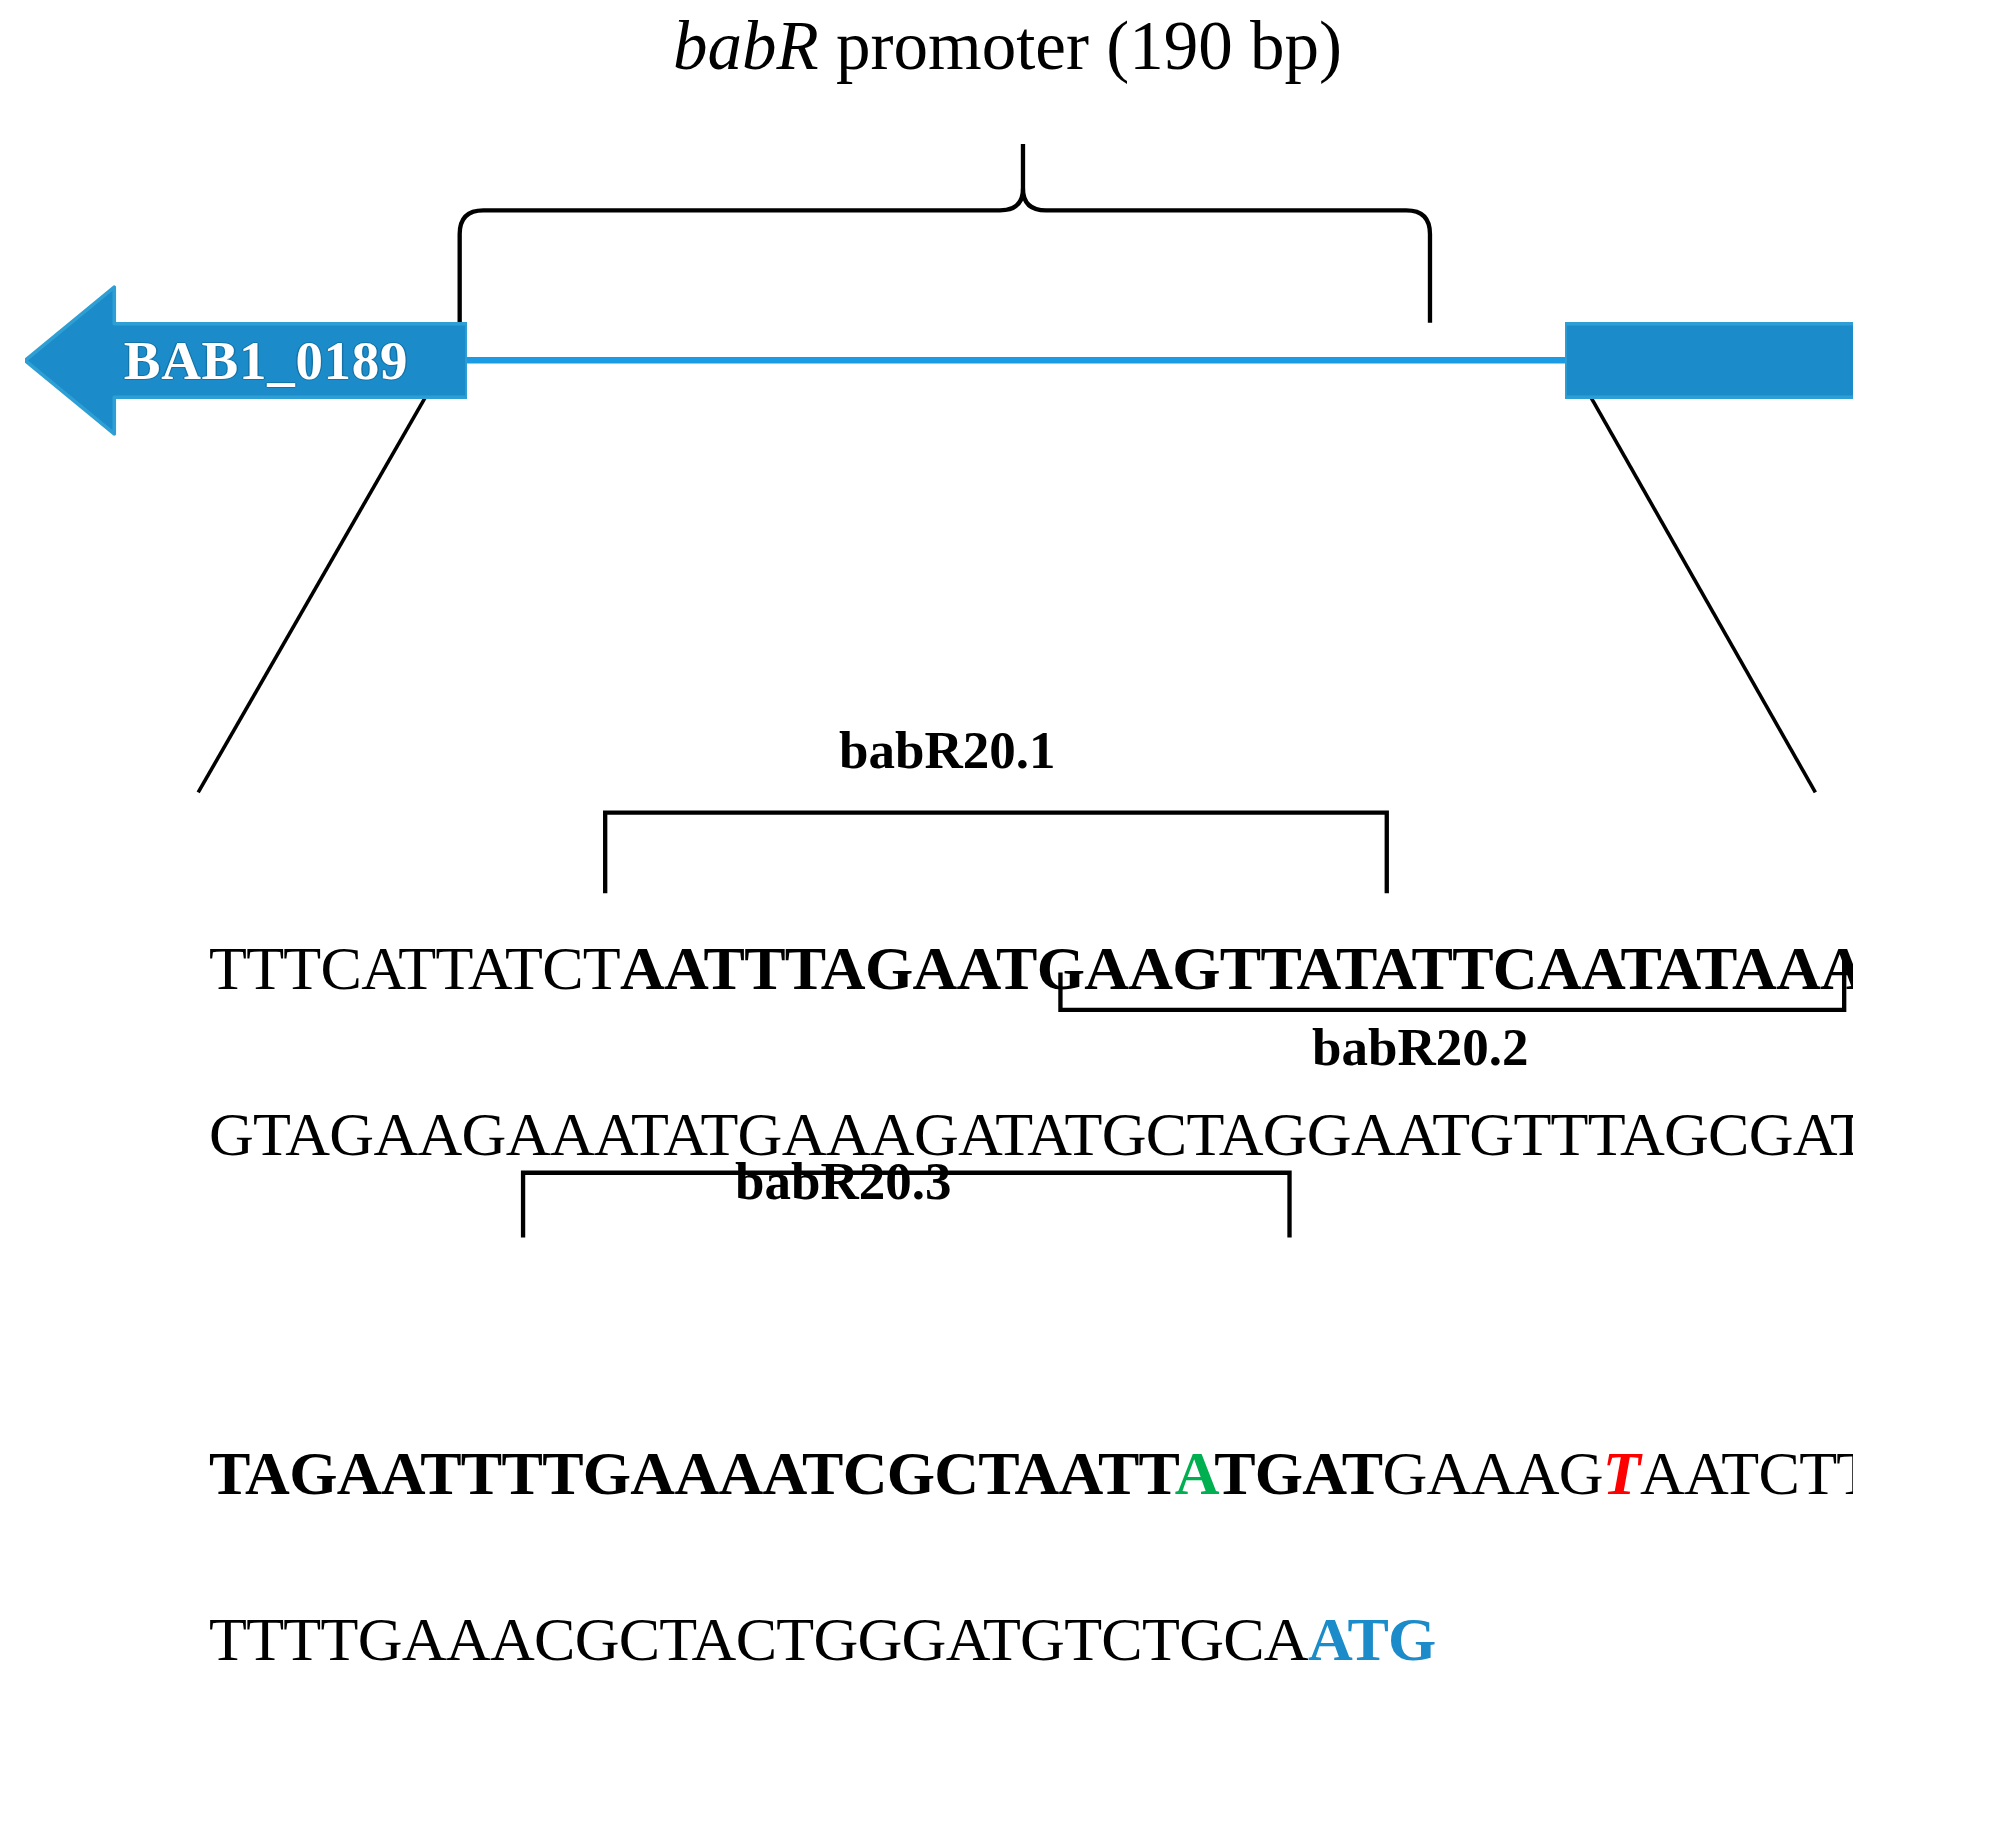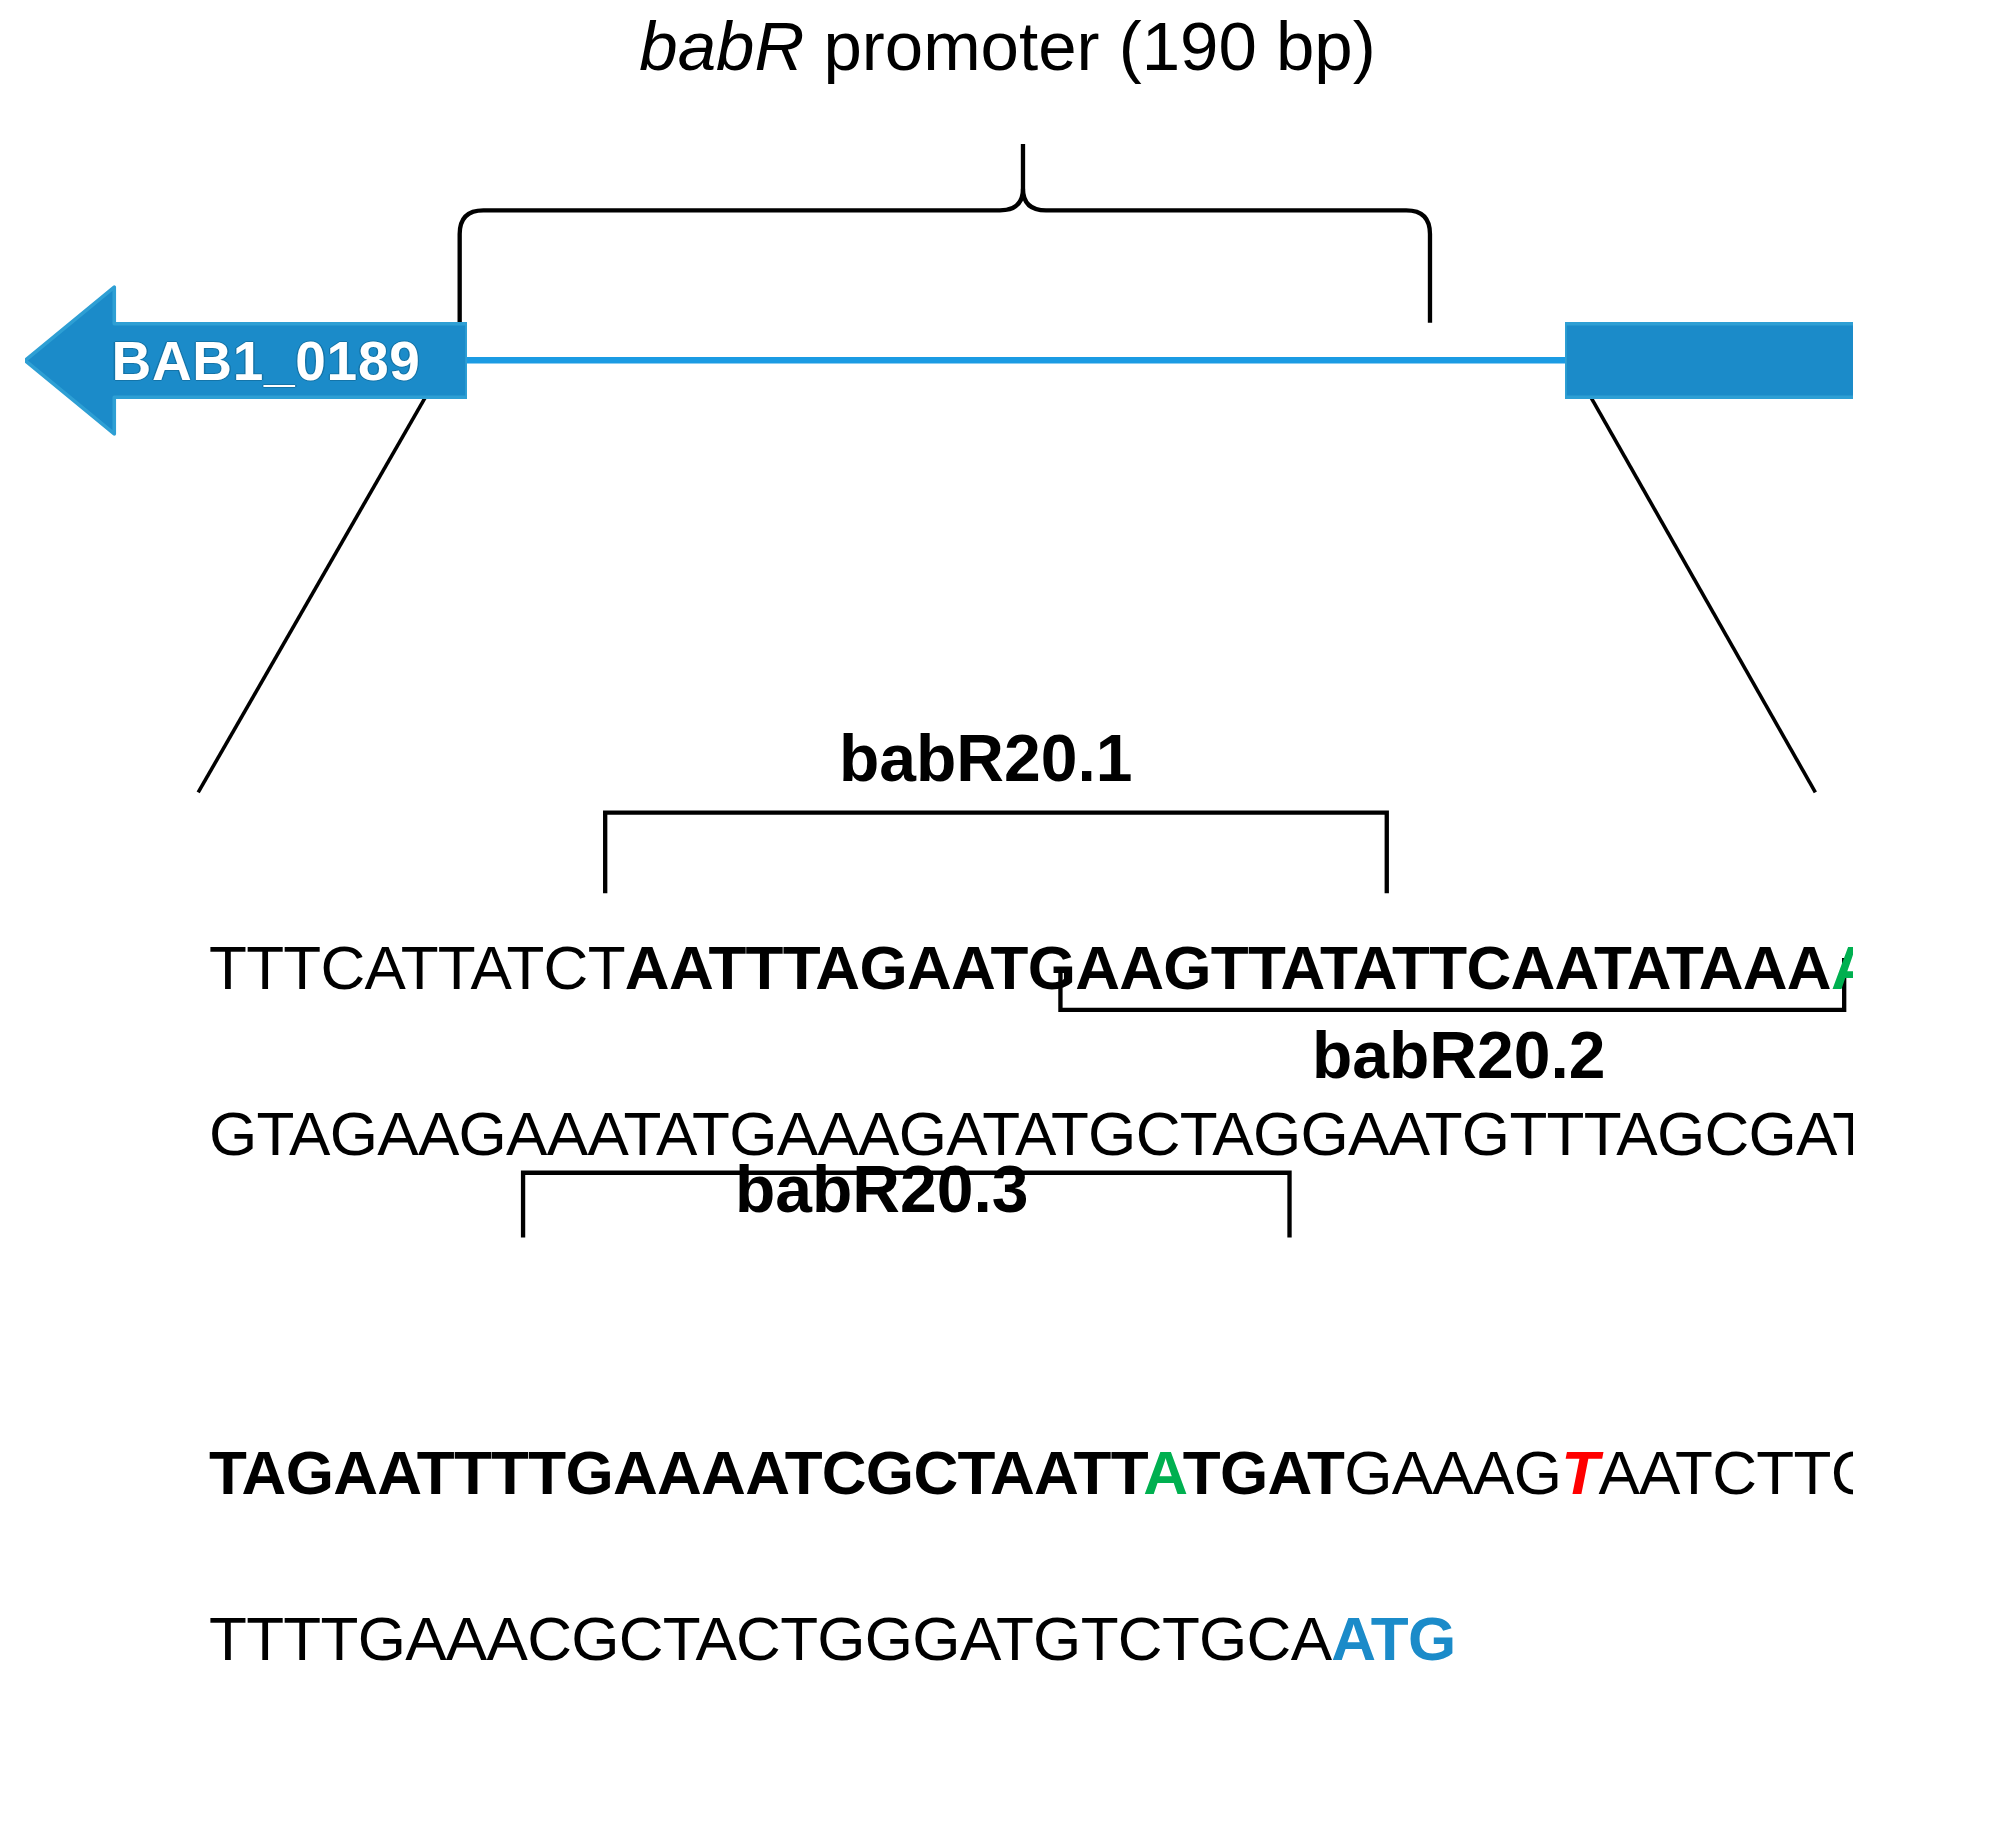--- a/index.html
+++ b/index.html
@@ -6,21 +6,21 @@
     margin: 0;
     padding: 0;
     background: #ffffff;
   }
   #stage {
     position: relative;
     width: 1853px;
     height: 1834px;
     background: #ffffff;
     overflow: hidden;
-    font-family: Liberation Sans, sans-serif;
+    font-family: Liberation Serif, serif;
   }
 
   
   #promoter-title {
     position: absolute;
     left: 0;
     top: 7.2px;
     width: 2015px;
     text-align: center;
     font-size: 69px;
@@ -66,21 +66,21 @@
     white-space: nowrap;
   }
   #gene-left  { left: 25px;   top: 282px; width: 442px; }
   #gene-left  .gene-label { margin-left: 40px; }
   #gene-right { left: 1565px; top: 282px; width: 442px; }
   #gene-right .gene-label { margin-right: 40px; }
 
   
   .bracket-label {
     position: absolute;
-    font-size: 66px;
+    font-size: 53px;
     font-weight: bold;
     color: #000000;
     white-space: nowrap;
   }
   #label-babr201 { left: 839px; top: 720px; }
   #label-babr202 { left: 1312px; top: 1017px; }
   #label-babr203 { left: 735px; top: 1151px; }
 
   
   #sequence-block {

